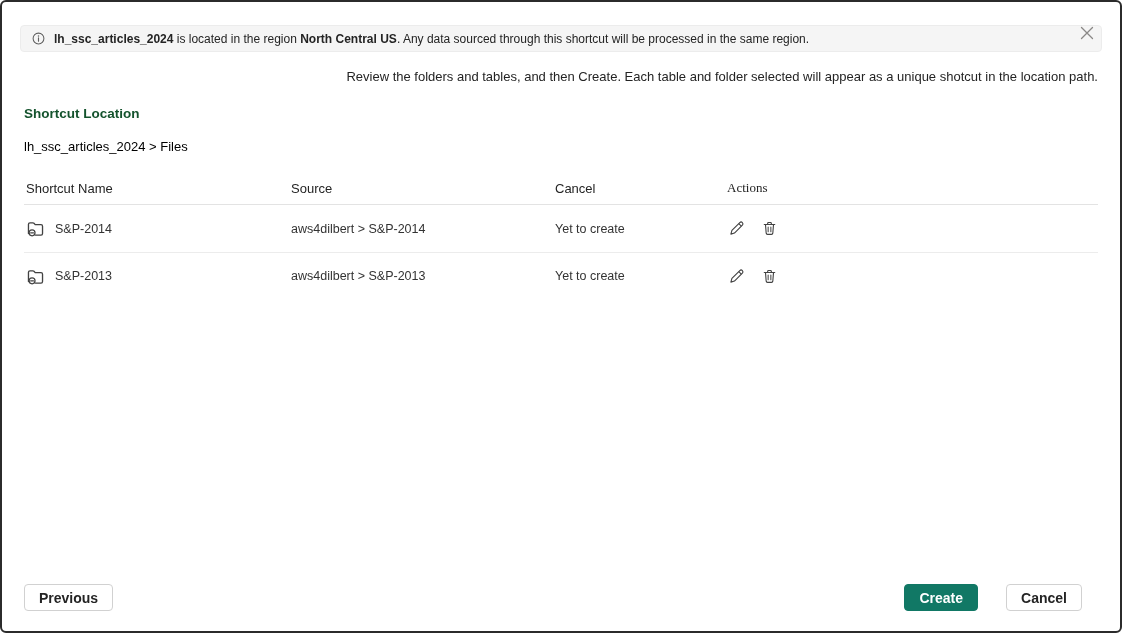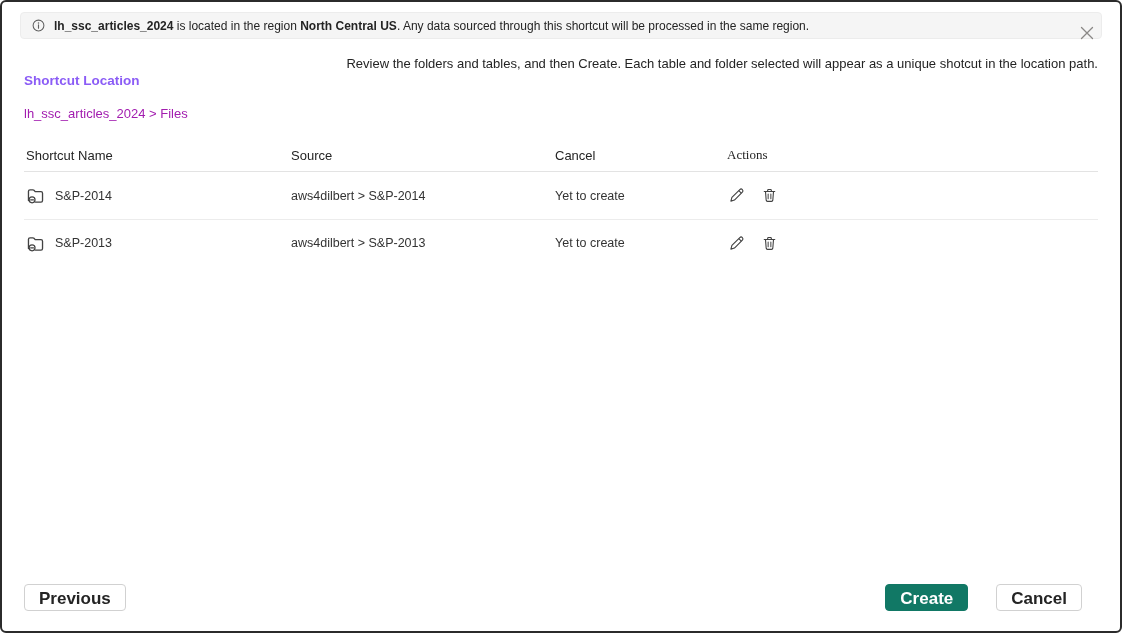--- a/index.html
+++ b/index.html
@@ -37,21 +37,21 @@
     background: transparent;
     border: none;
     cursor: pointer;
     display: flex;
     align-items: center;
     justify-content: center;
   }
 
   
   .banner {
-    margin-top: 10px;
+    margin-top: 23px;
     margin-left: -4px;
     margin-right: -4px;
     background: #f5f5f5;
     border: 1px solid #ececec;
     border-radius: 4px;
     height: 27px;
     display: flex;
     align-items: center;
     gap: 8px;
     padding: 0 10px;
@@ -61,29 +61,29 @@
   .banner b { font-weight: 700; }
   .banner .icon-wrap { display: flex; align-items: center; flex: 0 0 auto; }
 
   .desc {
     margin-top: 17px;
     font-size: 13px;
     color: #242424;
     text-align: right;
   }
   .section-heading {
-    margin-top: 2px;
+    margin-top: 22px;
     font-size: 13.5px;
     font-weight: 700;
-    color: #8b5cf6;
+    color: #14532d;
   }
   .location-path {
     margin-top: 18px;
     font-size: 13px;
-    color: #a21caf;
+    color: #000000;
   }
 
   
   .table { margin-top: 18px; }
   .thead, .trow { display: flex; align-items: center; }
   .thead {
     height: 33px;
     border-bottom: 1px solid #e3e3e3;
     font-size: 13px;
     color: #242424;
@@ -114,21 +114,21 @@
     left: 22px;
     right: 38px;
     bottom: 20px;
     display: flex;
     justify-content: space-between;
     align-items: center;
   }
   .footer-right { display: flex; gap: 28px; }
   .btn {
     font-family: "Liberation Sans", "DejaVu Sans", sans-serif;
-    font-size: 17px;
+    font-size: 14px;
     font-weight: 700;
     color: #242424;
     background: #ffffff;
     border: 1px solid #d1d1d1;
     border-radius: 4px;
     padding: 5px 14px;
     height: 27px;
     cursor: pointer;
     line-height: 1;
   }

